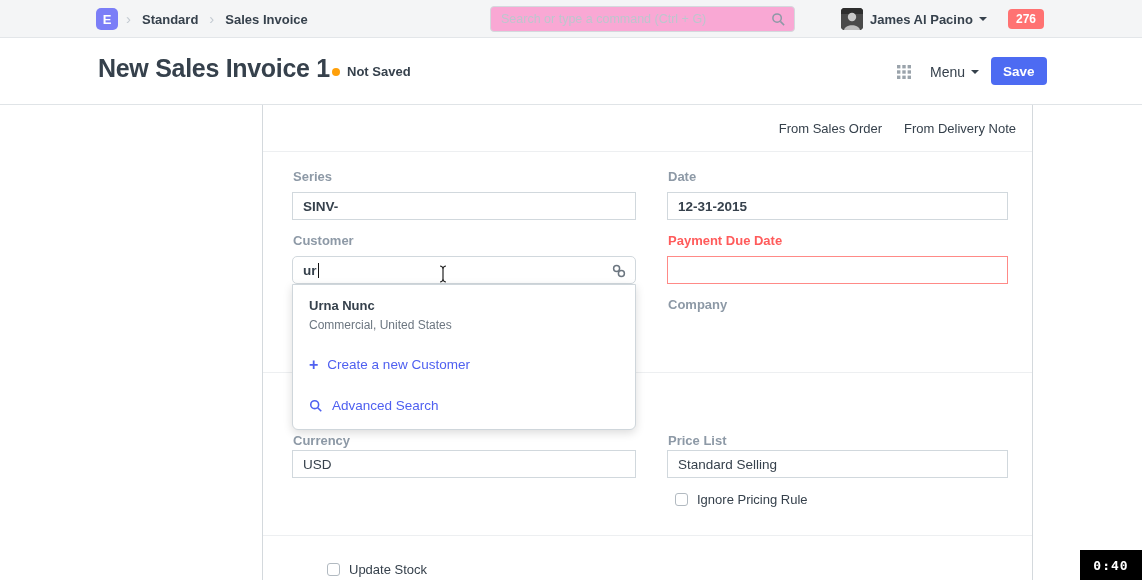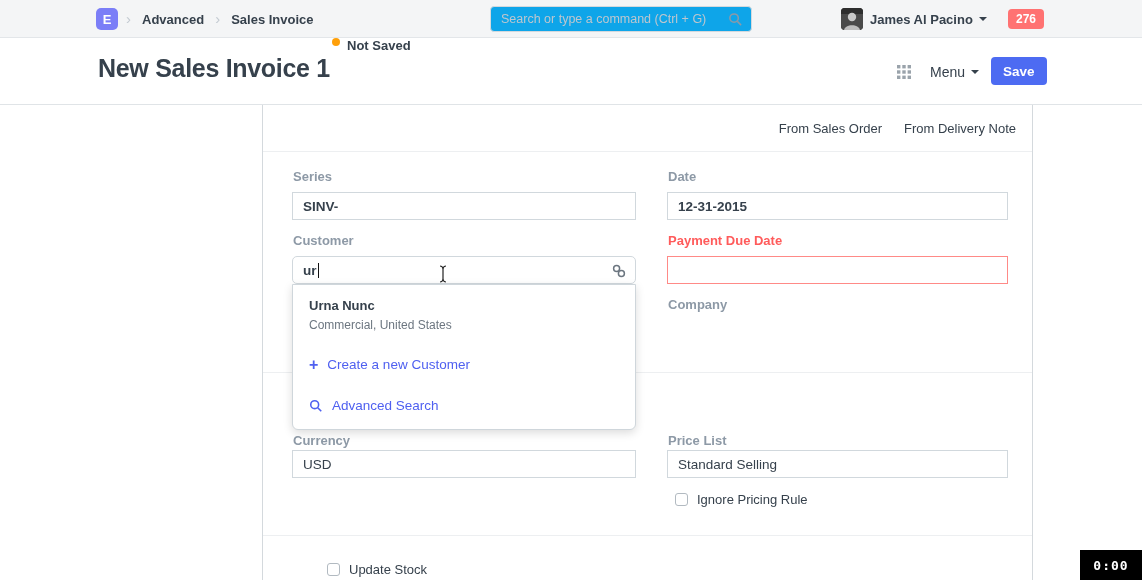--- a/index.html
+++ b/index.html
@@ -11,43 +11,43 @@
   
   .navbar { position:absolute; top:0; left:0; width:1142px; height:38px;
     background:#f4f5f6; border-bottom:1px solid #e3e6e9; }
   .logo { position:absolute; left:96px; top:8px; width:22px; height:22px;
     background:#7b7ef7; border-radius:5px; color:#fff; font-weight:bold; font-size:13px;
     display:flex; align-items:center; justify-content:center; cursor:pointer; }
   .breadcrumbs { position:absolute; left:126px; top:0; height:38px;
     display:flex; align-items:center; gap:11px; font-size:13px; font-weight:700; }
   .crumb { cursor:pointer; }
   .crumb-chev { color:#c3cad1; font-size:15px; font-weight:400; transform:translateY(-1px); }
-  .searchbox { position:absolute; left:490px; top:6px; width:262px; height:26px;
-    background:#0ea5e9; border:1px solid #d4d9dd; border-radius:4px; }
+  .searchbox { position:absolute; left:490px; top:6px; width:305px; height:26px;
+    background:#f9a8d4; border:1px solid #d4d9dd; border-radius:4px; }
   .searchbox input { position:absolute; left:10px; top:0; width:265px; height:24px;
     border:none; outline:none; background:transparent; font-size:12.5px;
     font-family:inherit; color:#36414c; }
   .searchbox input::placeholder { color:#bdc6ce; }
   .searchbox .mag { position:absolute; right:8px; top:5px; }
   .avatar { position:absolute; left:841px; top:8px; width:22px; height:22px;
     border-radius:4px; overflow:hidden; background:#3d3d3d; cursor:pointer; }
   .username { position:absolute; left:870px; top:0; height:38px; display:flex;
     align-items:center; gap:6px; font-size:13px; font-weight:700; cursor:pointer; }
   .caret { display:inline-block; width:0; height:0; border-left:4px solid transparent;
     border-right:4px solid transparent; border-top:4px solid #36414c; }
   .nav-badge { position:absolute; left:1008px; top:9px; height:20px; padding:0 8px;
     background:#ff7272; border-radius:4px; color:#fff; font-size:12px; font-weight:700;
     line-height:20px; cursor:pointer; }
   
   .page-head { position:absolute; top:38px; left:0; width:1142px; height:67px;
     background:#fff; border-bottom:1px solid #e0e4e7; }
   .page-title { position:absolute; left:98px; top:16px; font-size:25px; font-weight:700;
     letter-spacing:-0.3px; }
   .indicator { position:absolute; left:332px; top:0; height:67px; display:flex;
-    gap:7px; }
+    align-items:center; gap:7px; }
   .indicator .dot { width:8px; height:8px; border-radius:50%; background:#ffa00a; }
   .indicator .txt { font-size:13px; font-weight:700; color:#36414c; }
   .grid-icon { position:absolute; left:897px; top:27px; cursor:pointer; }
   .menu-btn { position:absolute; left:930px; top:0; height:67px; display:flex;
     align-items:center; gap:6px; font-size:14px; cursor:pointer; }
   .save-btn { position:absolute; left:991px; top:19px; height:28px; padding:0 12px;
     background:#4d6bf2; border:none; border-radius:4px; color:#fff; font-size:13.5px;
     font-weight:600; font-family:inherit; cursor:pointer; }
   
   .form-col { position:absolute; left:262px; top:105px; width:771px; height:475px;
@@ -91,21 +91,21 @@
     align-items:center; justify-content:center; }
   .ibeam { position:absolute; left:436px; top:264px; z-index:20; }
 </style>
 </head>
 <body>
 
 <div class="navbar">
   <div class="logo">E</div>
   <div class="breadcrumbs">
     <span class="crumb-chev">›</span>
-    <span class="crumb">Advanced</span>
+    <span class="crumb">Standard</span>
     <span class="crumb-chev">›</span>
     <span class="crumb">Sales Invoice</span>
   </div>
   <div class="searchbox">
     <input type="text" placeholder="Search or type a command (Ctrl + G)" style="">
     <svg class="mag" width="15" height="15" viewBox="0 0 16 16" fill="none" stroke="#8d99a6" stroke-width="1.6">
       <circle cx="6.5" cy="6.5" r="4.5"></circle>
         <line x1="10" y1="10" x2="14" y2="14"></line>
     </svg>
   </div>
@@ -212,13 +212,13 @@
     </div>
   </div>
 </div>
 
 <svg class="ibeam" width="14" height="20" viewBox="0 0 14 20" fill="none" stroke="#222" stroke-width="1.2">
   <path d="M4 2 C5.5 2 6.5 3 7 4 C7.5 3 8.5 2 10 2"></path>
   <line x1="7" y1="4" x2="7" y2="16"></line>
   <path d="M4 18 C5.5 18 6.5 17 7 16 C7.5 17 8.5 18 10 18"></path>
 </svg>
 
-<div class="timer">0:00</div>
+<div class="timer">0:40</div>
 
 </body></html>

